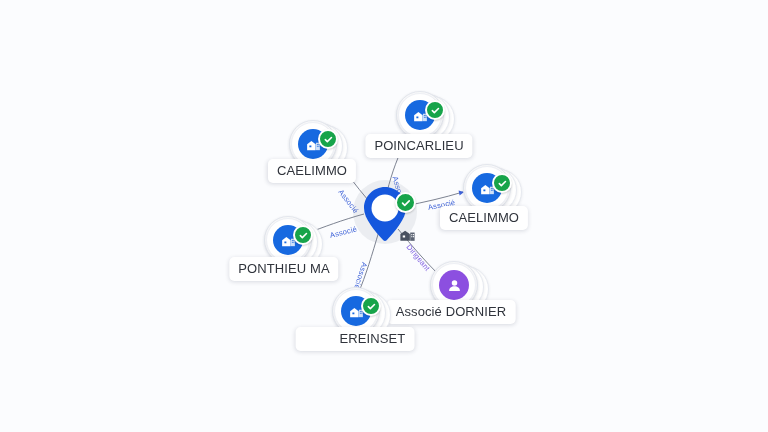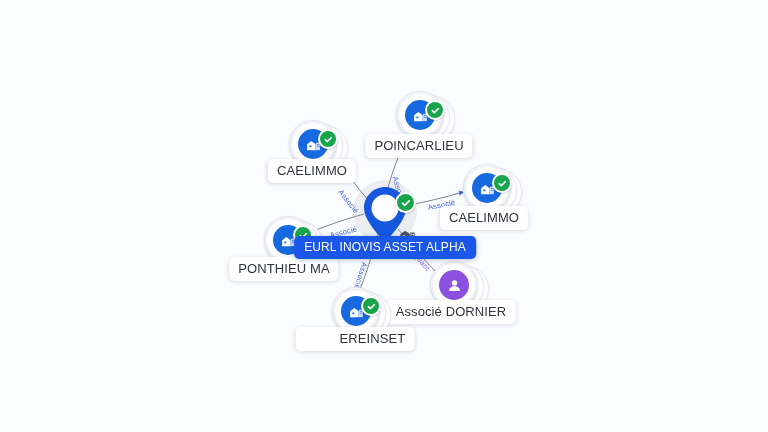--- a/index.html
+++ b/index.html
@@ -356,15 +356,14 @@
         <rect x="19" y="14" width="1.3" height="1.5" fill="#ffffff"></rect>
       </svg>
     </div>
     <div class="center-badge">
       <svg viewBox="0 0 16 16" width="12" height="12">
         <path d="M3.4 8.2 L6.3 11.1 L12.3 5.1" stroke="#ffffff" stroke-width="2.2" fill="none" stroke-linecap="round" stroke-linejoin="round"></path>
       </svg>
     </div>
   </div>
 
-  <div class="chip primary" id="center-chip" style="left: 385px; top: 236px;">EURL INOVIS ASSET ALPHA</div>
 
 </div>
 
 </body></html>

